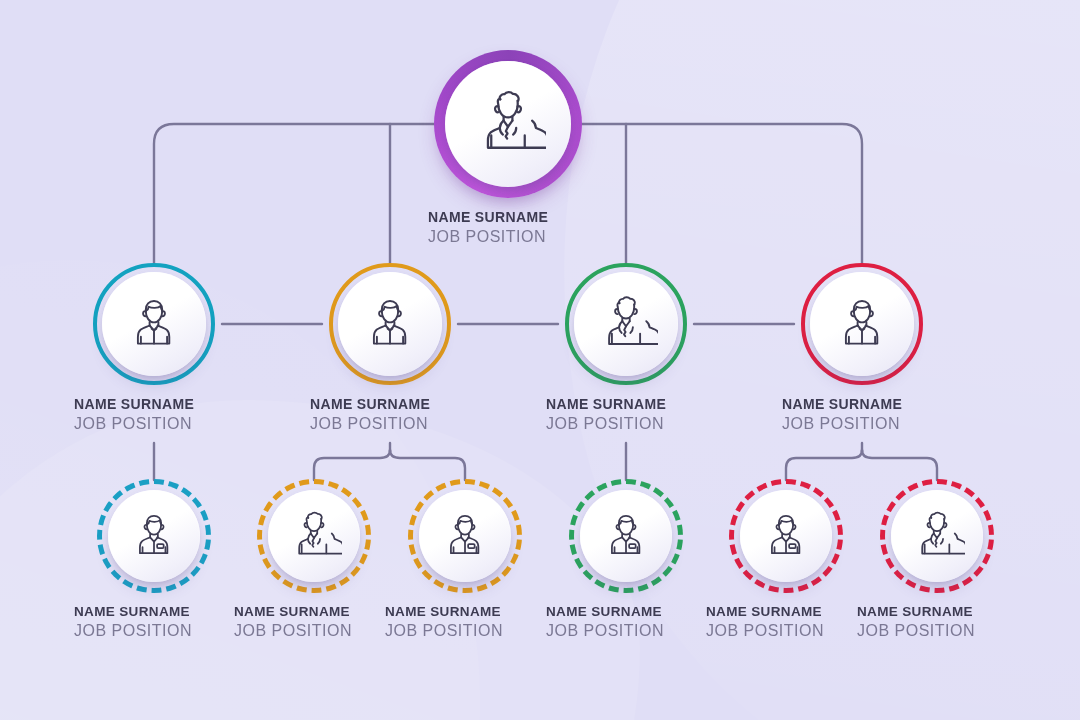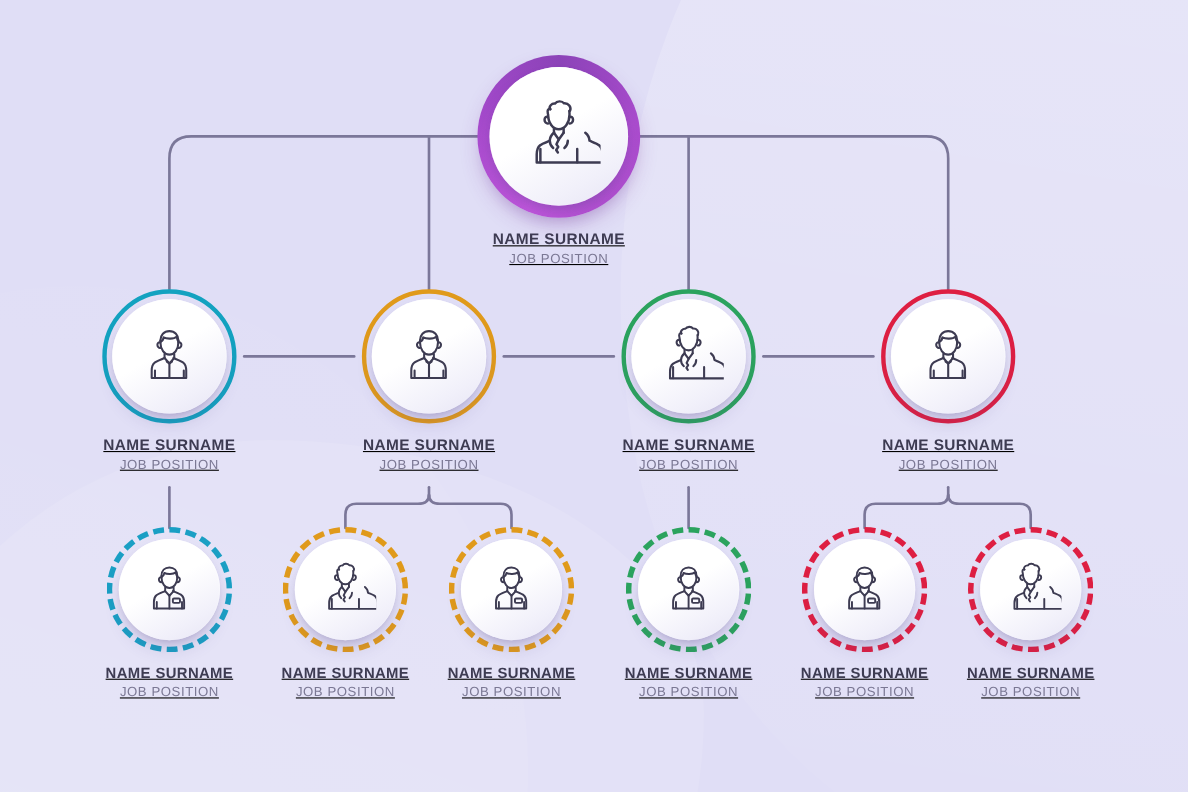--- a/index.html
+++ b/index.html
@@ -58,23 +58,22 @@
     position: absolute;
     inset: 0;
     width: 1080px;
     height: 720px;
   }
 
   
   .node {
     position: absolute;
     width: 160px;
-    text-align: center;
+    text-align: left;
     transform: translateX(-50%);
-    text-decoration: underline;
   }
 
   .avatar-wrap {
     position: relative;
     margin: 0 auto;
     border-radius: 50%;
   }
 
   .ring {
     position: absolute;
@@ -122,21 +121,21 @@
     font-size: 14px;
     font-weight: 700;
     letter-spacing: 0.35px;
     color: #3d3b52;
     white-space: nowrap;
   }
   .level-3 .node-name { font-size: 13.5px; }
 
   .node-role {
     margin-top: 3px;
-    font-size: 12px;
+    font-size: 16px;
     font-weight: 400;
     letter-spacing: 0.5px;
     color: #7b7894;
     white-space: nowrap;
   }
 </style>
 </head>
 <body>
 
 <div id="chart-root">

